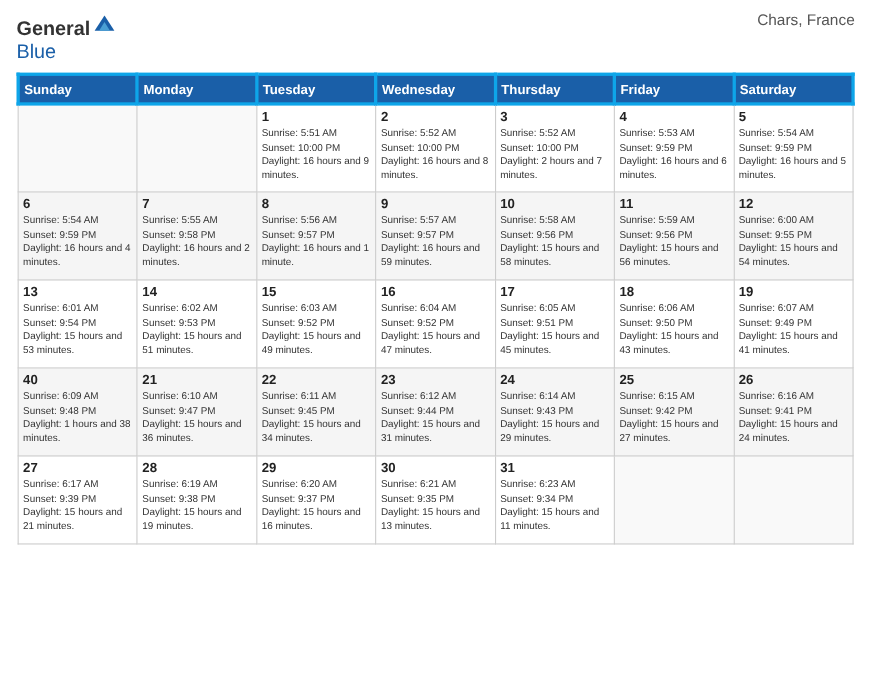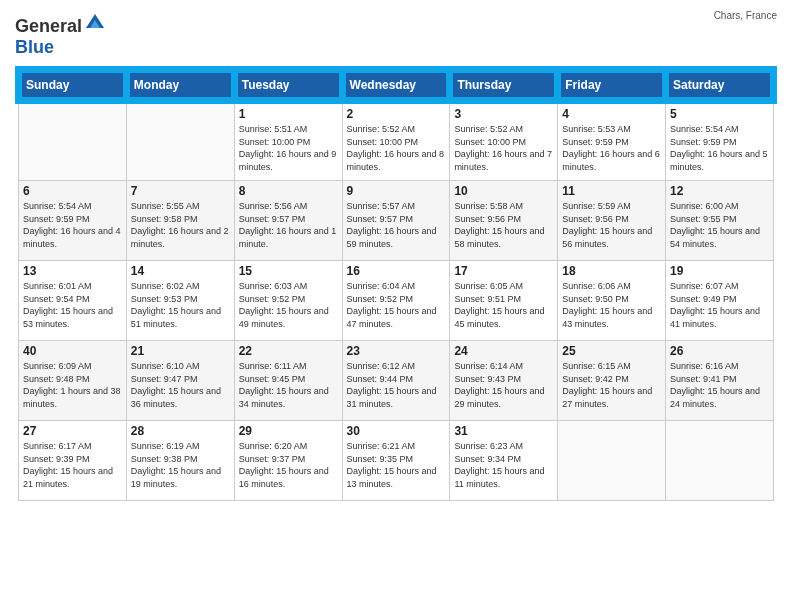--- a/index.html
+++ b/index.html
@@ -26,54 +26,54 @@
       display: flex;
       align-items: flex-end;
     }
     .logo-text-general {
       font-size: 18px;
       font-weight: bold;
       color: #333;
     }
     .logo-text-blue {
       font-size: 18px;
-      font-weight: bold;
+      font-weight: normal;
       color: #1a5fa8;
     }
     .logo-icon {
       width: 22px;
       height: 22px;
       margin-left: 2px;
     }
     .title-block {
       text-align: right;
     }
     .month-year {
       font-size: 36px;
       font-weight: bold;
       color: #333;
       line-height: 1.1;
     }
     .location {
-      font-size: 10px;
+      font-size: 14px;
       color: #555;
     }
     .calendar {
       width: 100%;
       border-collapse: collapse;
       border: 1px solid #ccc;
     }
     .calendar th {
       background-color: #1a5fa8;
       color: #fff;
       font-size: 12px;
       font-weight: bold;
       padding: 5px 4px;
       text-align: left;
-      border: 7px solid #0ea5e9;
+      border: 3px solid #0ea5e9;
     }
     .calendar td {
       vertical-align: top;
       border: 1px solid #ccc;
       padding: 3px 4px;
       width: calc(100% / 7);
       min-height: 80px;
       height: 80px;
       font-size: 9.5px;
       color: #333;
@@ -136,21 +136,21 @@
           <td>
             <span class="day-number">1</span>
             <div class="day-info"><span>Sunrise: 5:51 AM</span><br><span>Sunset: 10:00 PM</span><br><span>Daylight: 16 hours and 9 minutes.</span></div>
           </td>
           <td>
             <span class="day-number">2</span>
             <div class="day-info"><span>Sunrise: 5:52 AM</span><br><span>Sunset: 10:00 PM</span><br><span>Daylight: 16 hours and 8 minutes.</span></div>
           </td>
           <td>
             <span class="day-number">3</span>
-            <div class="day-info"><span>Sunrise: 5:52 AM</span><br><span>Sunset: 10:00 PM</span><br><span>Daylight: 16 hours and 7 minutes.</span></div>
+            <div class="day-info"><span>Sunrise: 5:52 AM</span><br><span>Sunset: 10:00 PM</span><br><span>Daylight: 2 hours and 7 minutes.</span></div>
           </td>
           <td>
             <span class="day-number">4</span>
             <div class="day-info"><span>Sunrise: 5:53 AM</span><br><span>Sunset: 9:59 PM</span><br><span>Daylight: 16 hours and 6 minutes.</span></div>
           </td>
           <td>
             <span class="day-number">5</span>
             <div class="day-info"><span>Sunrise: 5:54 AM</span><br><span>Sunset: 9:59 PM</span><br><span>Daylight: 16 hours and 5 minutes.</span></div>
           </td>
         </tr>

